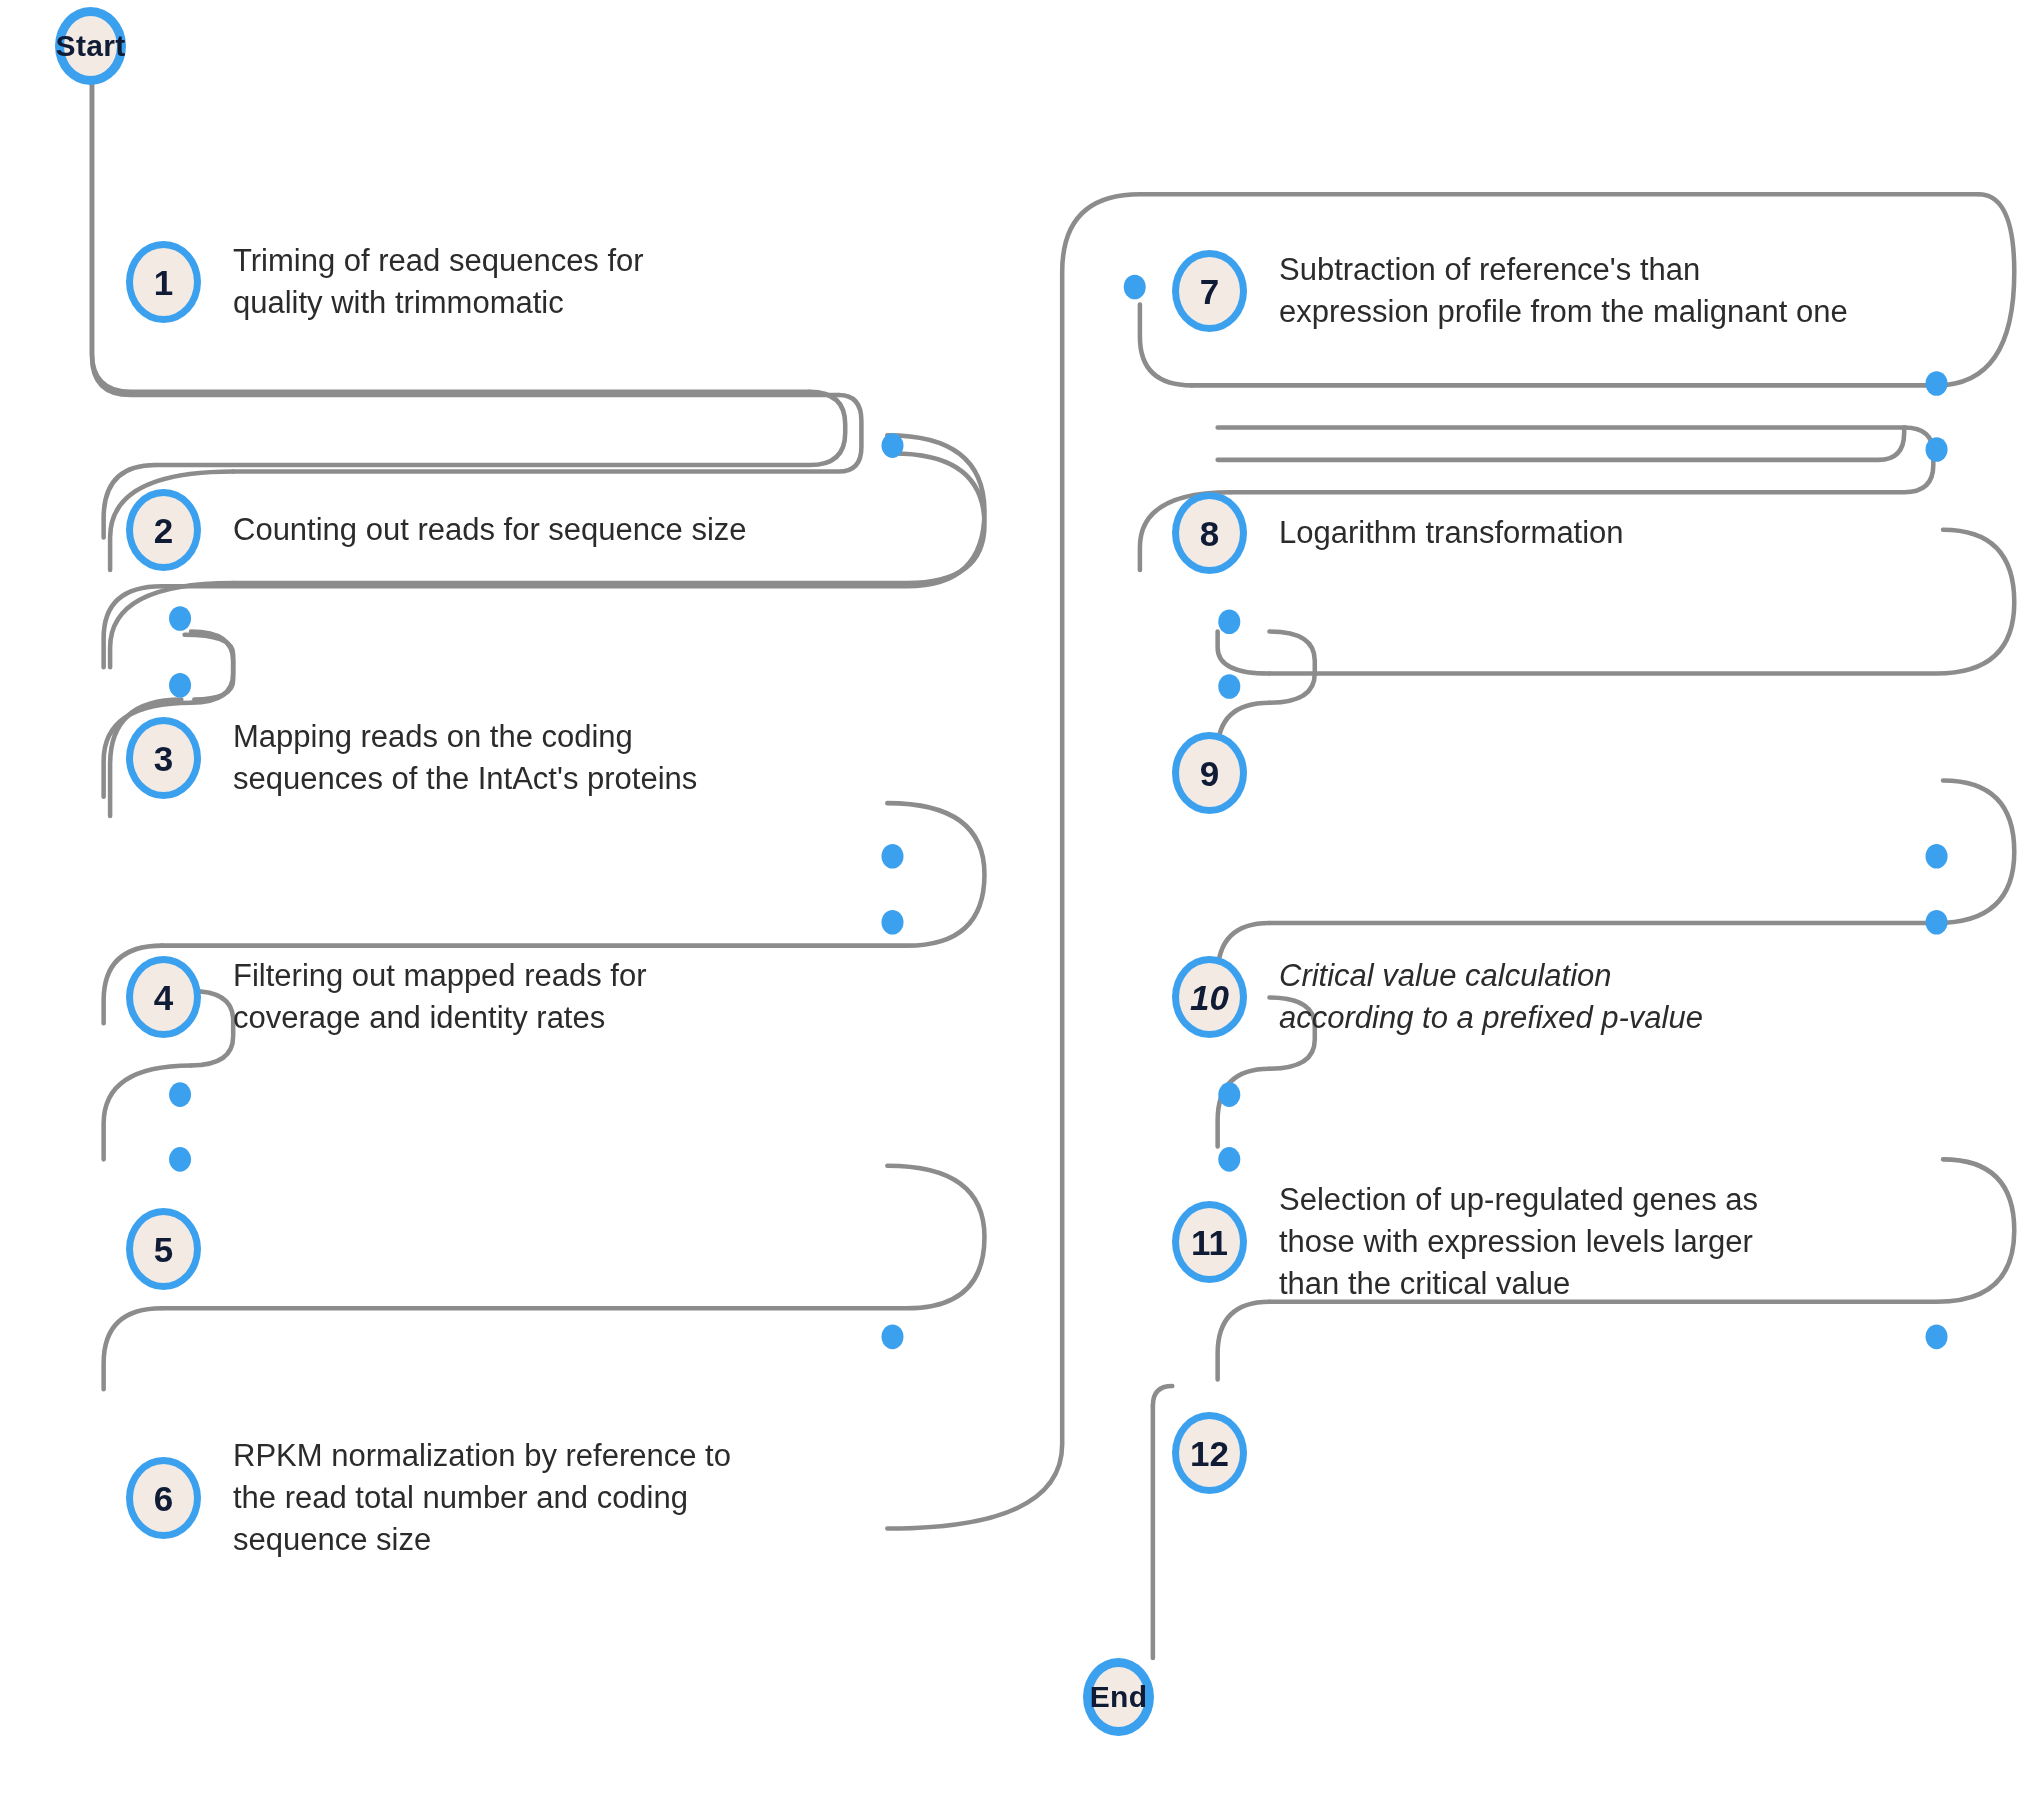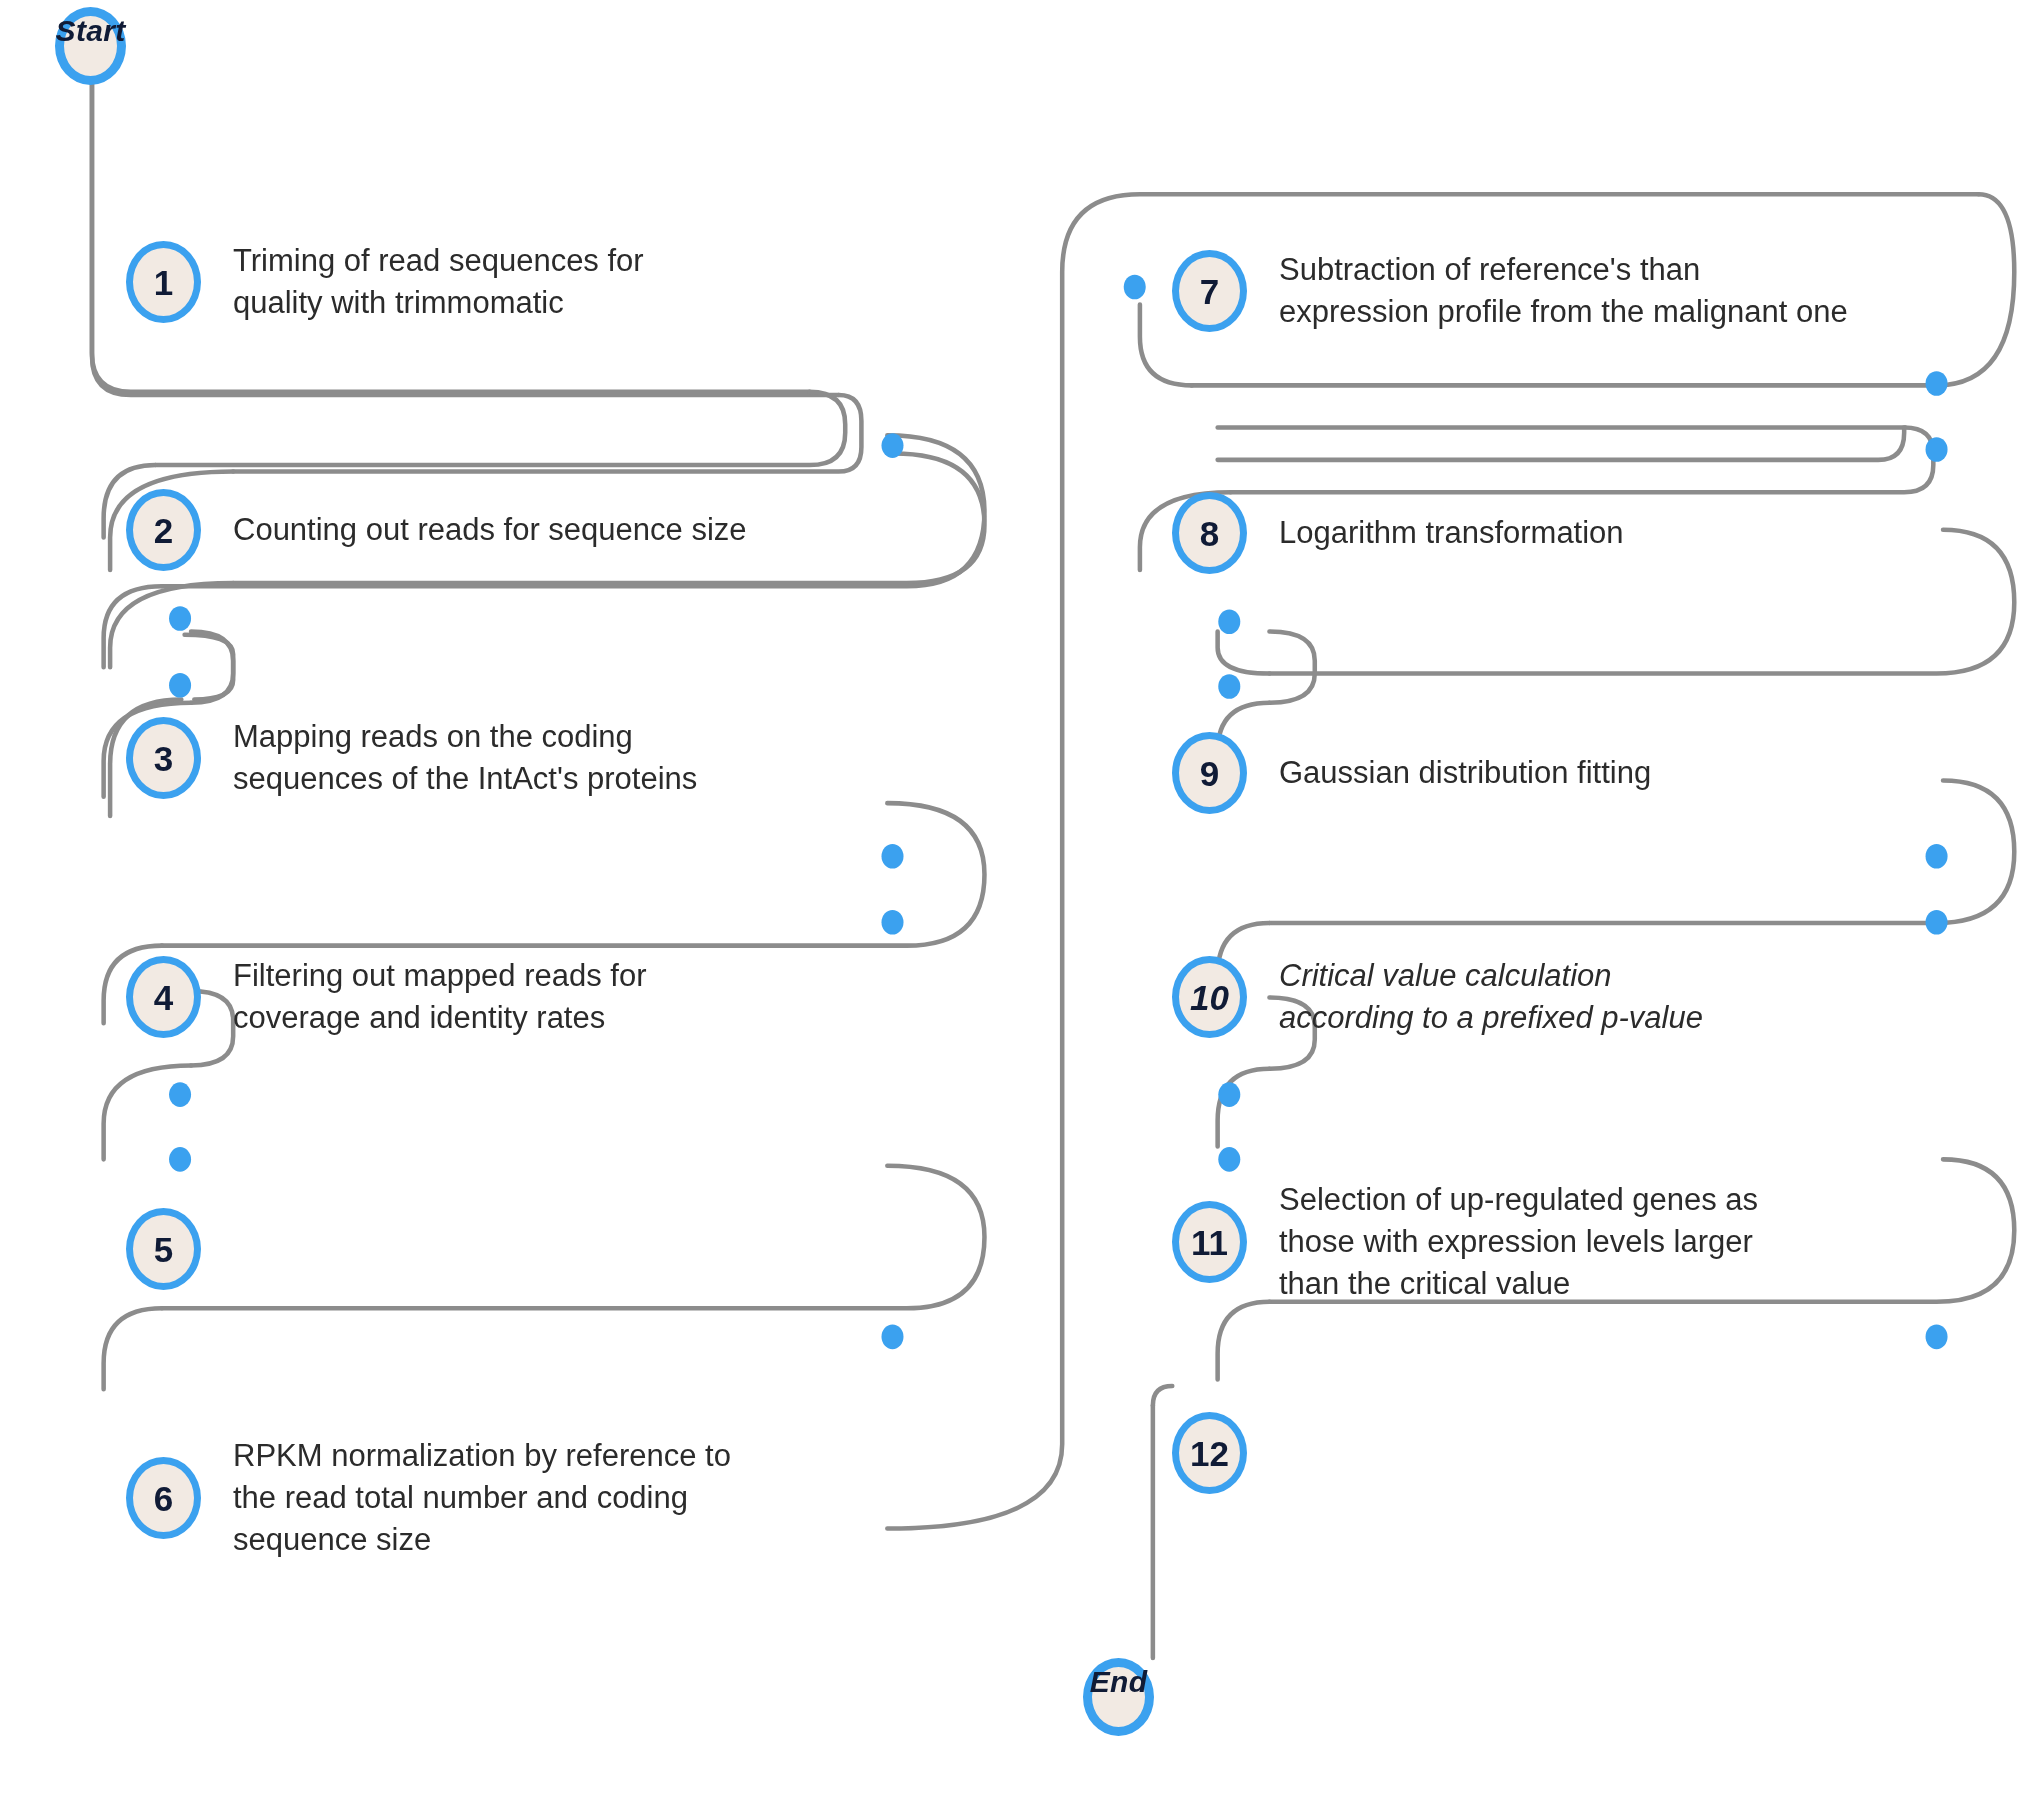--- a/index.html
+++ b/index.html
@@ -27,22 +27,22 @@
   
   .terminal {
     position: absolute;
     width: 71px;
     height: 78px;
     border-radius: 50%;
     background: #f2eae3;
     border: 9.7px solid #3ba1ef;
     box-sizing: border-box;
     display: flex;
+    align-items: center;
     justify-content: center;
-    font-style: italic;
   }
   .terminal span {
     font-size: 30px;
     font-weight: bold;
     color: #101b36;
     letter-spacing: 0.3px;
     line-height: 1;
   }
   
   .step {
@@ -241,21 +241,20 @@
     <div class="step-circle">
       <span>8</span>
     </div>
     <div class="step-text">Logarithm transformation</div>
   </div>
 
   <div class="step" style="left:1172px; top:732px;">
     <div class="step-circle">
       <span>9</span>
     </div>
-    <div class="step-text">Gaussian distribution fitting</div>
   </div>
 
   <div class="step" style="left:1172px; top:955px;font-style:italic;">
     <div class="step-circle">
       <span>10</span>
     </div>
     <div class="step-text">Critical  value calculation
 according to a prefixed p-value</div>
   </div>
 

